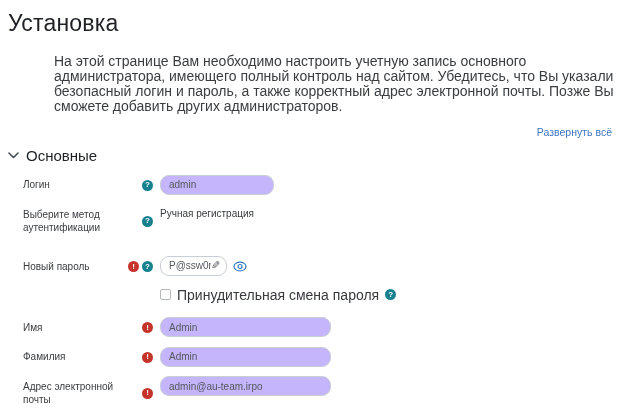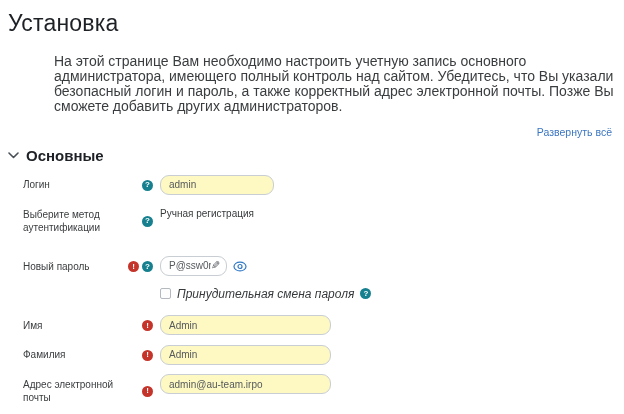--- a/index.html
+++ b/index.html
@@ -39,21 +39,21 @@
   }
   .section-header {
     display: flex;
     align-items: center;
     margin-top: 7px;
     cursor: pointer;
   }
   .section-header .chev { display: inline-flex; width: 11px; margin-right: 7px; }
   .section-header h3 {
     font-size: 15px;
-    font-weight: bold;
+    font-weight: normal;
     color: #1d2125;
   }
 
   .form { margin-top: 10px; padding-left: 15px; }
   .frow { display: flex; align-items: flex-start; margin-bottom: 9px; }
   .lcell {
     width: 137px;
     flex: 0 0 137px;
     display: flex;
     align-items: center;
@@ -89,21 +89,21 @@
 
   .tinput {
     height: 20px;
     border: 1px solid #c8ced3;
     border-radius: 9px;
     padding: 0 8px;
     font-family: "Liberation Sans", "DejaVu Sans", sans-serif;
     font-size: 10px;
     color: #55595c;
     outline: none;
-    background: #fef9c3;
+    background: #c4b5fd;
   }
   .w-login { width: 114px; }
   .w-name  { width: 171px; }
 
   .static-value { font-size: 10px; color: #373a3c; padding-top: 4px; }
   .hint {
     font-size: 10px;
     line-height: 13px;
     color: #373a3c;
     max-width: 458px;
@@ -141,21 +141,21 @@
   }
   .checkbox {
     appearance: none;
     -webkit-appearance: none;
     width: 11px; height: 11px;
     border: 1px solid #b3b9bf;
     border-radius: 2px;
     background: #fdfdfd;
     cursor: pointer;
   }
-  .checklabel { font-size: 12px; color: #373a3c; font-style: italic; }
+  .checklabel { font-size: 14px; color: #373a3c; }
 </style>
 </head>
 <body>
 
 <div class="page">
 
   <h1 class="page-title">Установка</h1>
 
   <p class="intro">На этой странице Вам необходимо настроить учетную запись основного администратора, имеющего полный контроль над сайтом. Убедитесь, что Вы указали безопасный логин и пароль, а также корректный адрес электронной почты. Позже Вы сможете добавить других администраторов.</p>
 

